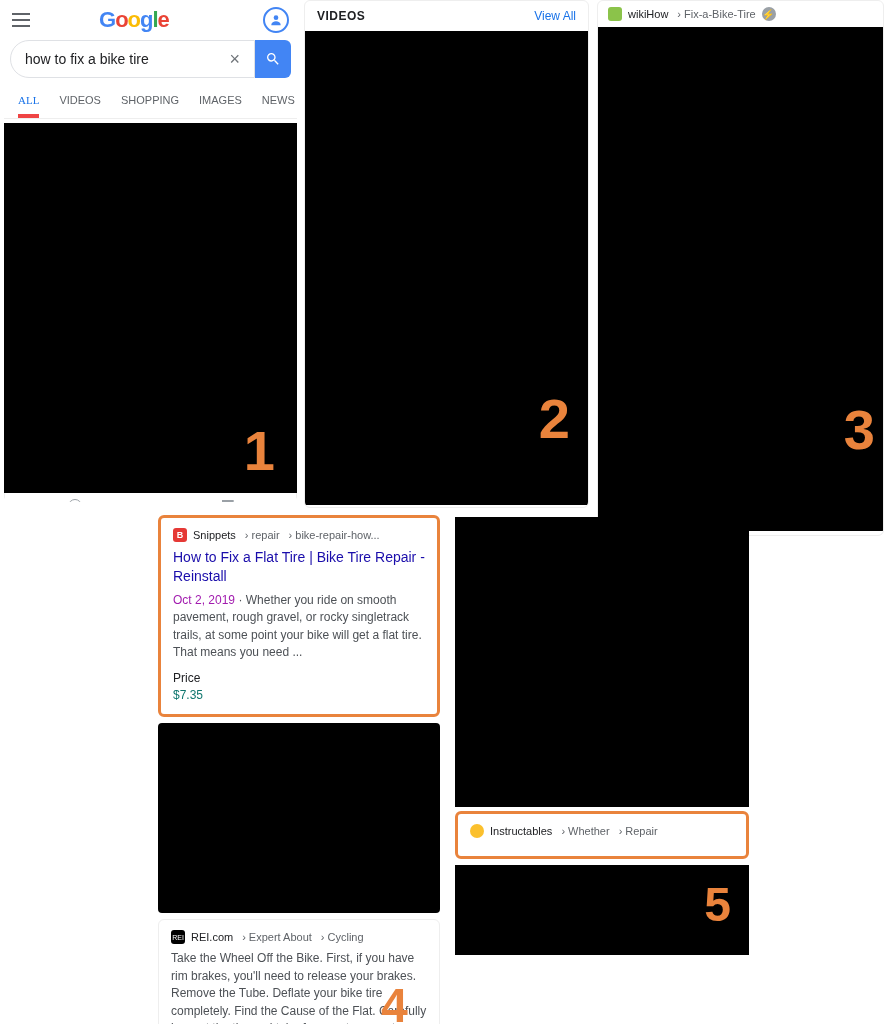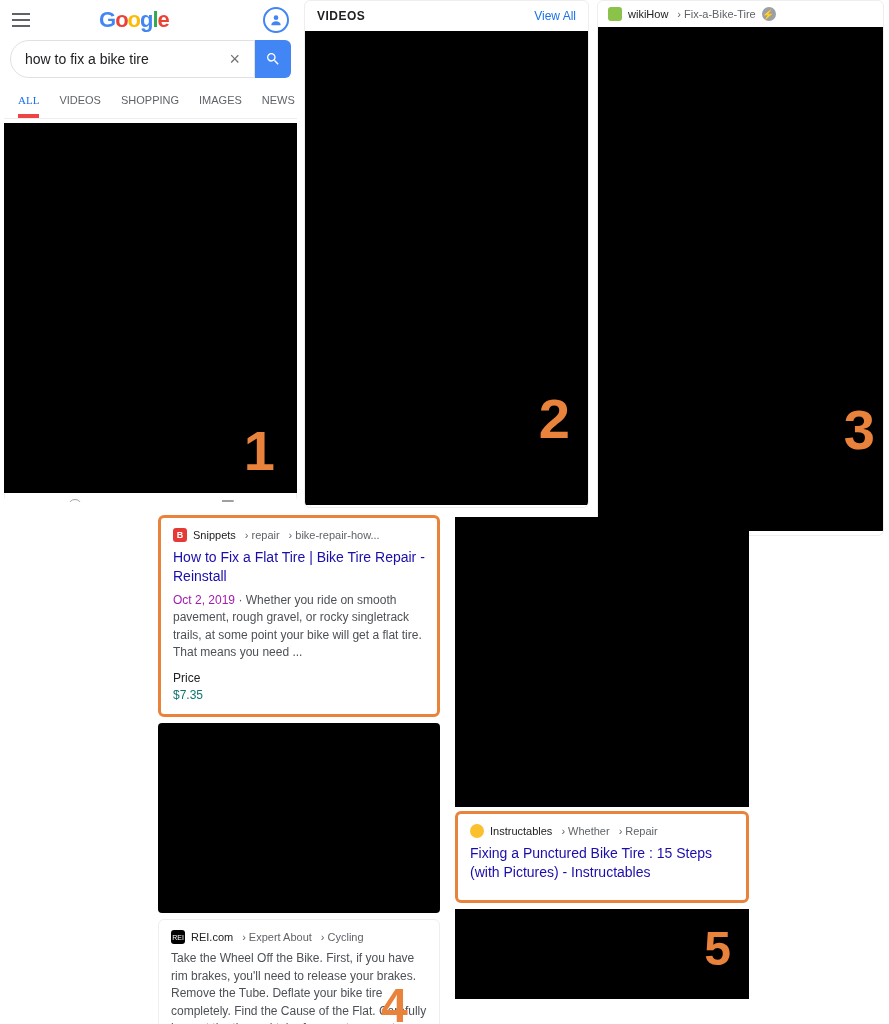--- a/index.html
+++ b/index.html
@@ -186,18 +186,17 @@
 
 <div class="col-right">
   <div class="r-black-top"></div>
   <div class="card highlight" style="margin-top:4px;">
     <div class="src-row">
       <span class="favicon fav-instructables"></span>
       <span class="site-name">Instructables</span>
       <span class="bc-sep">Whether</span>
       <span class="bc-sep">Repair</span>
     </div>
-    <div class="result-title">Fixing a Punctured Bike Tire : 15 Steps (with Pictures) - Instructables</div>
   </div>
   <div class="r-black-bot">
     <div class="overlay-num" style="right:18px; top:12px; font-size:48px;">5</div>
   </div>
 </div>
 
 </body></html>

